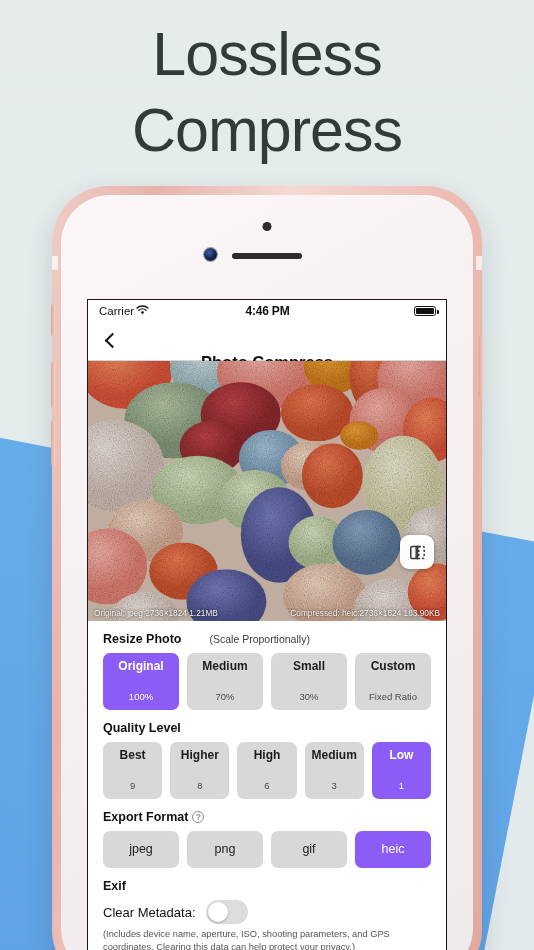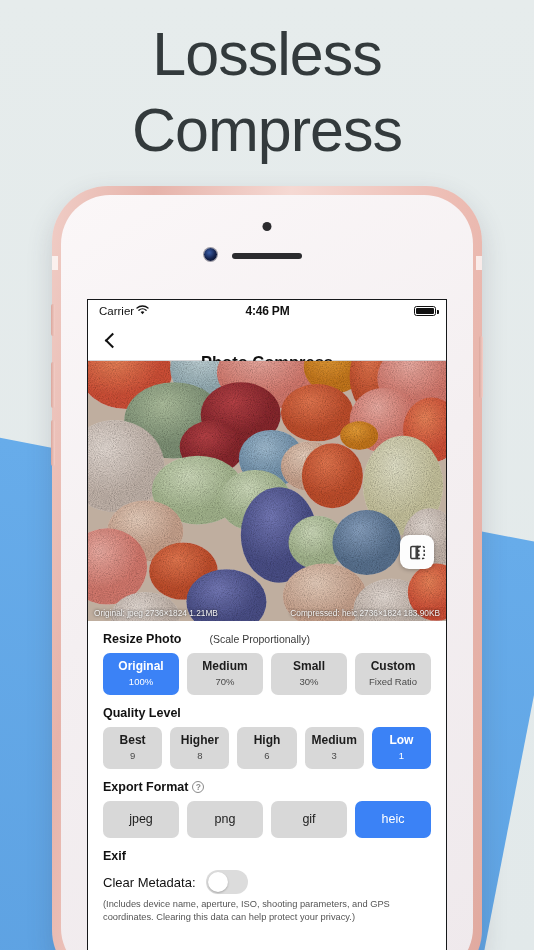--- a/index.html
+++ b/index.html
@@ -136,23 +136,23 @@
   .help-icon {
     width: 12px; height: 12px; border-radius: 50%; border: 1.1px solid #8a8a8a;
     color: #8a8a8a; font-size: 8.5px; line-height: 10px; text-align: center;
     align-self: center; cursor: pointer;
   }
   .chips { display: flex; gap: 8px; }
   .chip {
     flex: 1; border-radius: 7px; background: #d8d8d8;
     text-align: center; padding: 6px 2px 7px; cursor: pointer;
   }
-  .chip.sel { background: #3b82f6; }
+  .chip.sel { background: #8b5cf6; }
   .chip .c1 { font-size: 12px; font-weight: 700; color: #1c1c1c; line-height: 14px; }
-  .chip .c2 { font-size: 9.5px; color: #4a4a4a; line-height: 12px; margin-top: 3px; }
+  .chip .c2 { font-size: 9.5px; color: #4a4a4a; line-height: 12px; margin-top: 18px; }
   .chip.sel .c1, .chip.sel .c2 { color: #fff; }
   .chip.one-line { padding: 11px 2px 12px; }
   .chip.one-line .c1 { font-weight: 400; font-size: 12.5px; }
   .sec { margin-bottom: 11px; }
 
   
   .exif-row { display: flex; align-items: center; gap: 10px; margin: 5px 0 4px; }
   .exif-label { font-size: 13px; color: #111; }
   .switch {
     width: 42px; height: 24px; border-radius: 12px; background: #dcdcdc;

